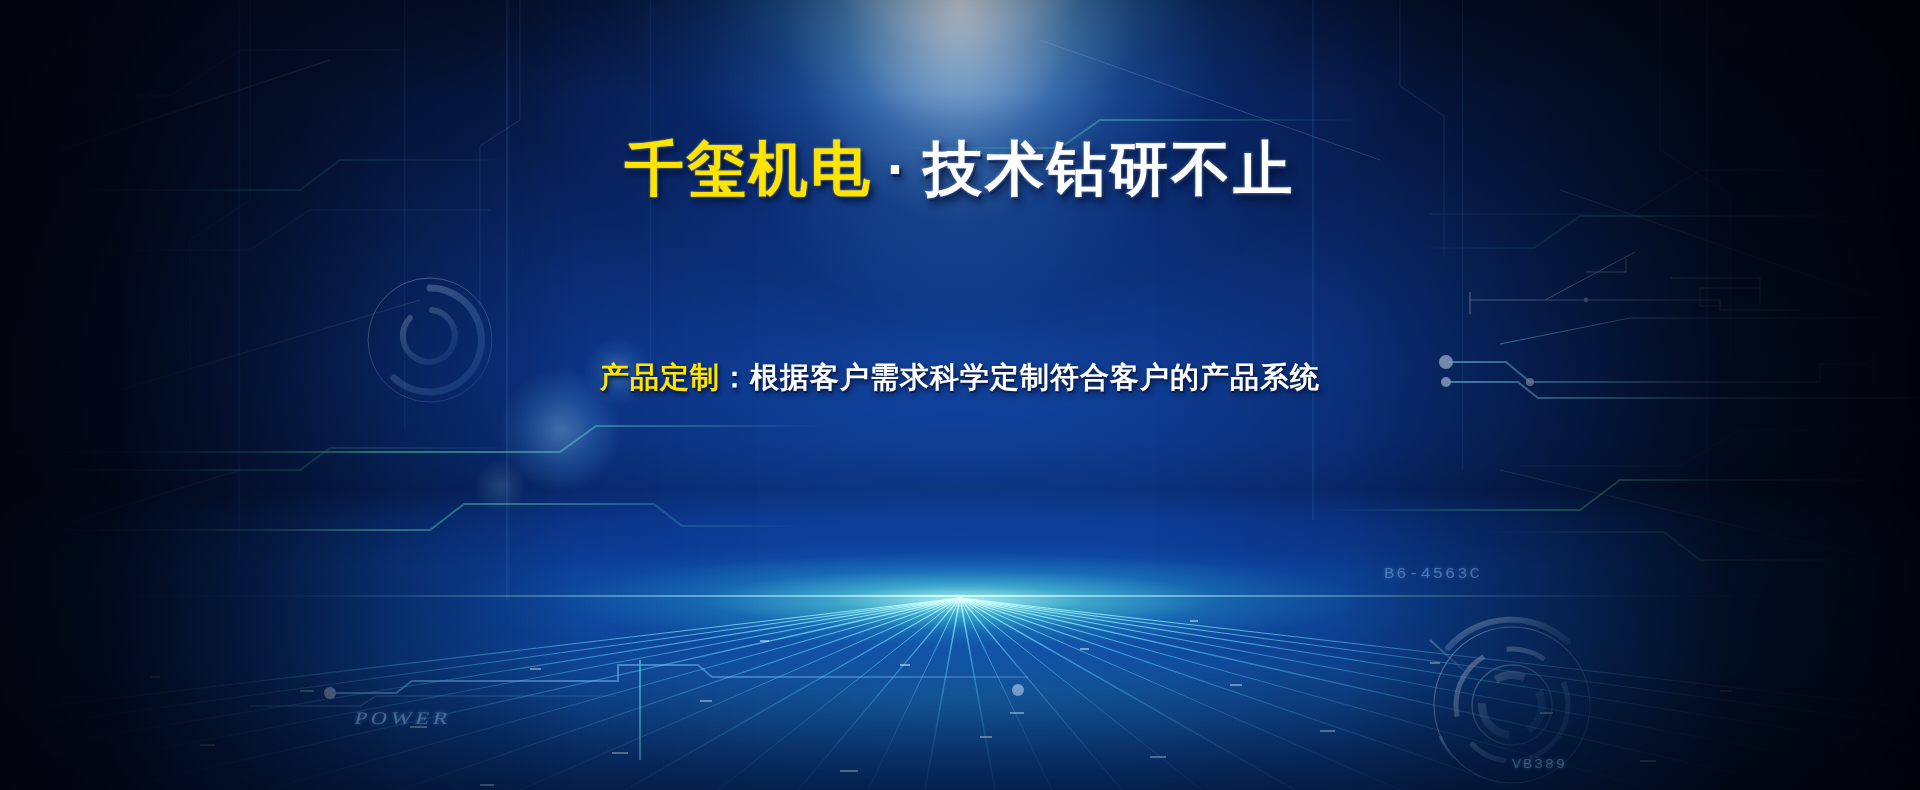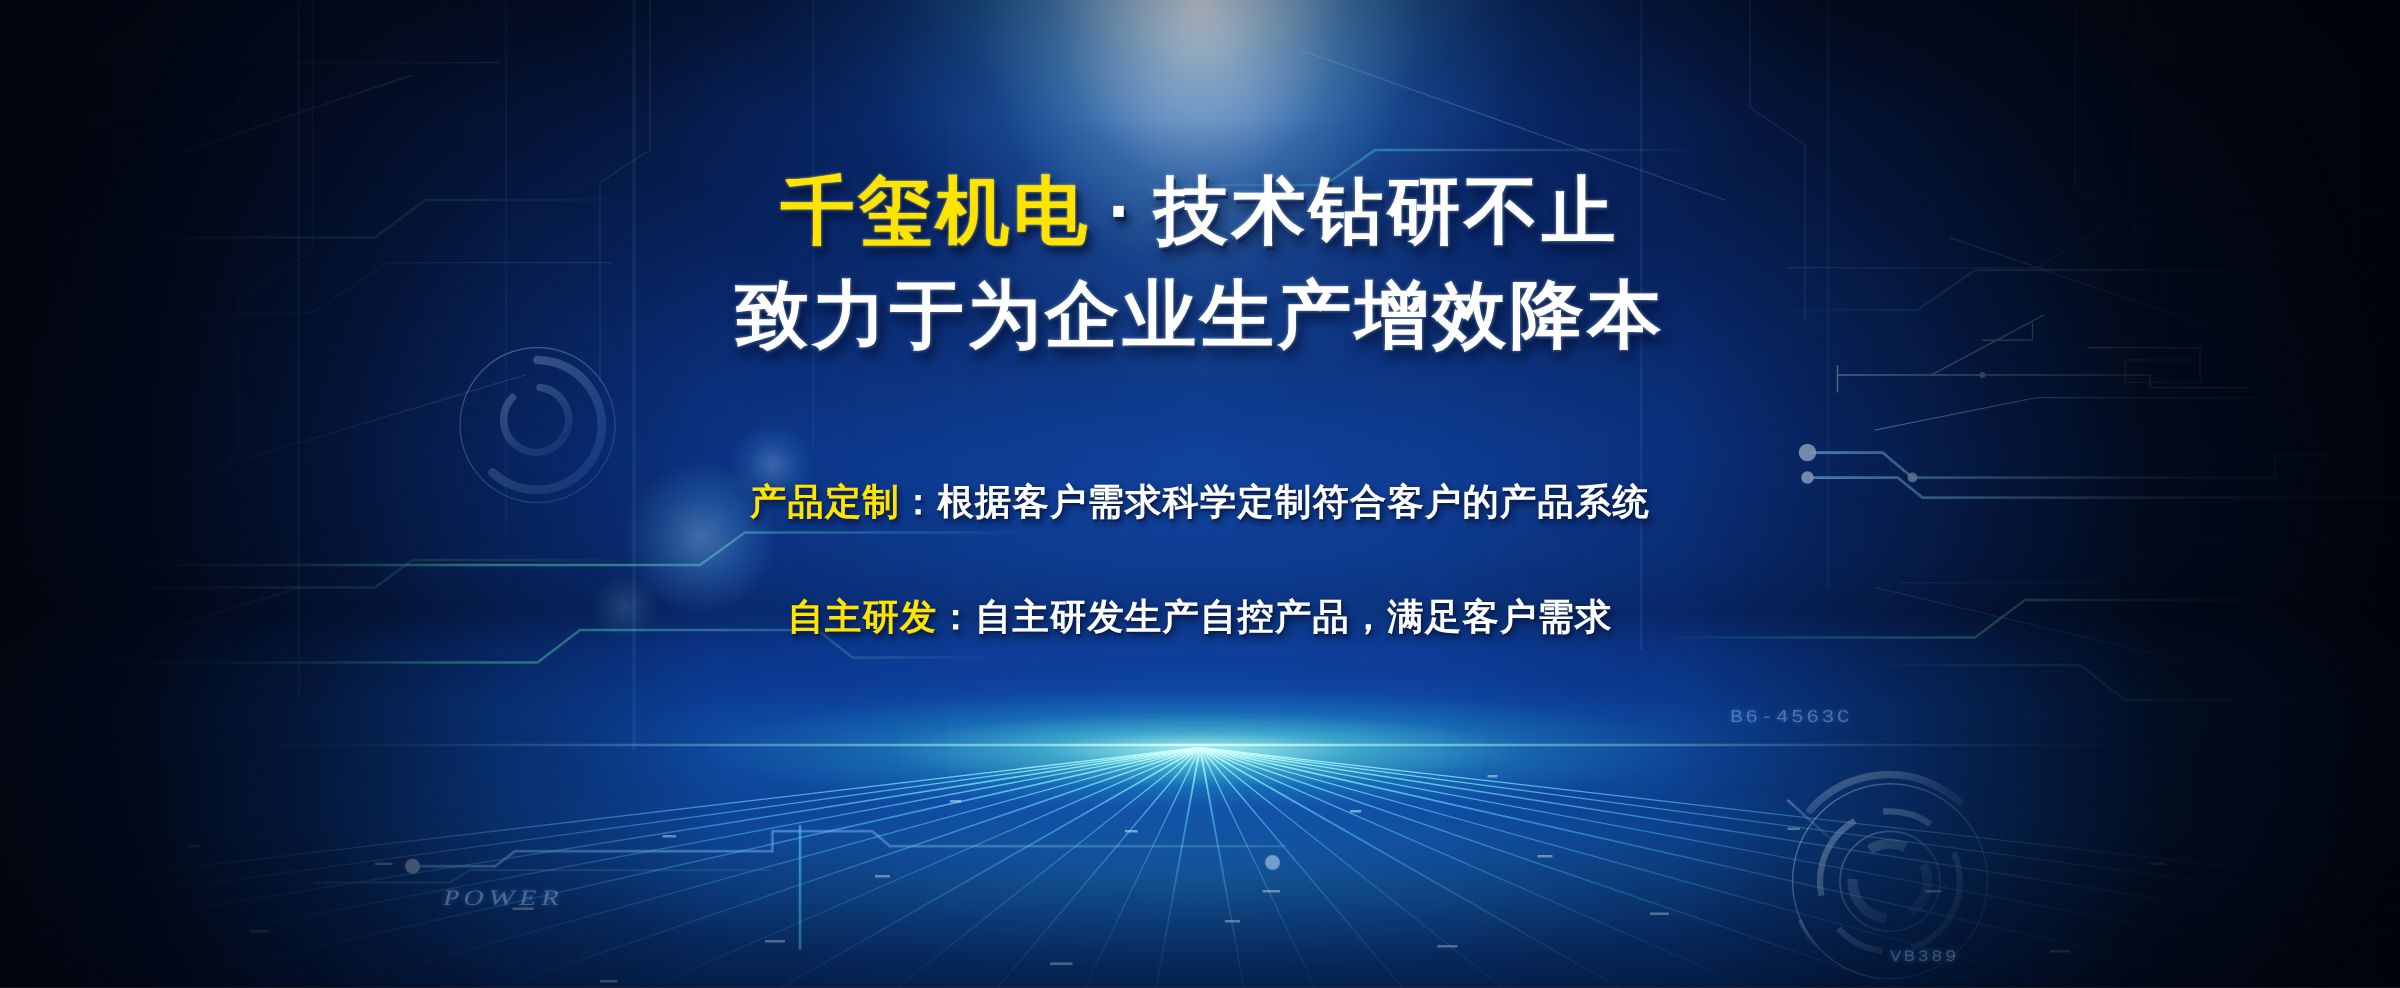--- a/index.html
+++ b/index.html
@@ -174,21 +174,20 @@
     top: 358px;
     left: 0; right: 0;
   }
   .bullet {
     font-size: 29px;
     font-weight: bold;
     letter-spacing: 1px;
     white-space: nowrap;
     margin-bottom: 52px;
     text-align: center;
-    margin-top: 24px;
   }
   .bullet:last-child { margin-bottom: 0; }
   .bullet-row { display: inline-block; }
   .bullet-label {
     color: #ffe400;
     text-shadow: 1px 2px 0 rgba(8,32,88,0.95), 2px 3px 5px rgba(2,12,45,0.8);
   }
   .bullet-colon {
     color: #ffffff;
     text-shadow: 1px 2px 0 rgba(8,32,88,0.95), 2px 3px 5px rgba(2,12,45,0.8);
@@ -409,30 +408,24 @@
   <div class="floor-label power">POWER</div>
   <div class="floor-label code">B6-4563C</div>
   <div class="floor-label vcode">VB389</div>
 
   <div class="content">
 
     <div class="headline">
       <span class="headline-line l1">
         <span class="hl-brand">千玺机电</span><span class="hl-sep">·</span><span class="hl-rest">技术钻研不止</span>
       </span>
-      <span class="headline-line l2">致力于为企业生产增效降本</span>
     </div>
 
     <div class="bullets">
       <div class="bullet">
         <span class="bullet-row">
           <span class="bullet-label">产品定制</span><span class="bullet-colon">：</span><span class="bullet-text">根据客户需求科学定制符合客户的产品系统</span>
         </span>
       </div>
-      <div class="bullet">
-        <span class="bullet-row">
-          <span class="bullet-label">自主研发</span><span class="bullet-colon">：</span><span class="bullet-text">自主研发生产自控产品，满足客户需求</span>
-        </span>
-      </div>
     </div>
 
   </div>
 </div>
 
 </body></html>

